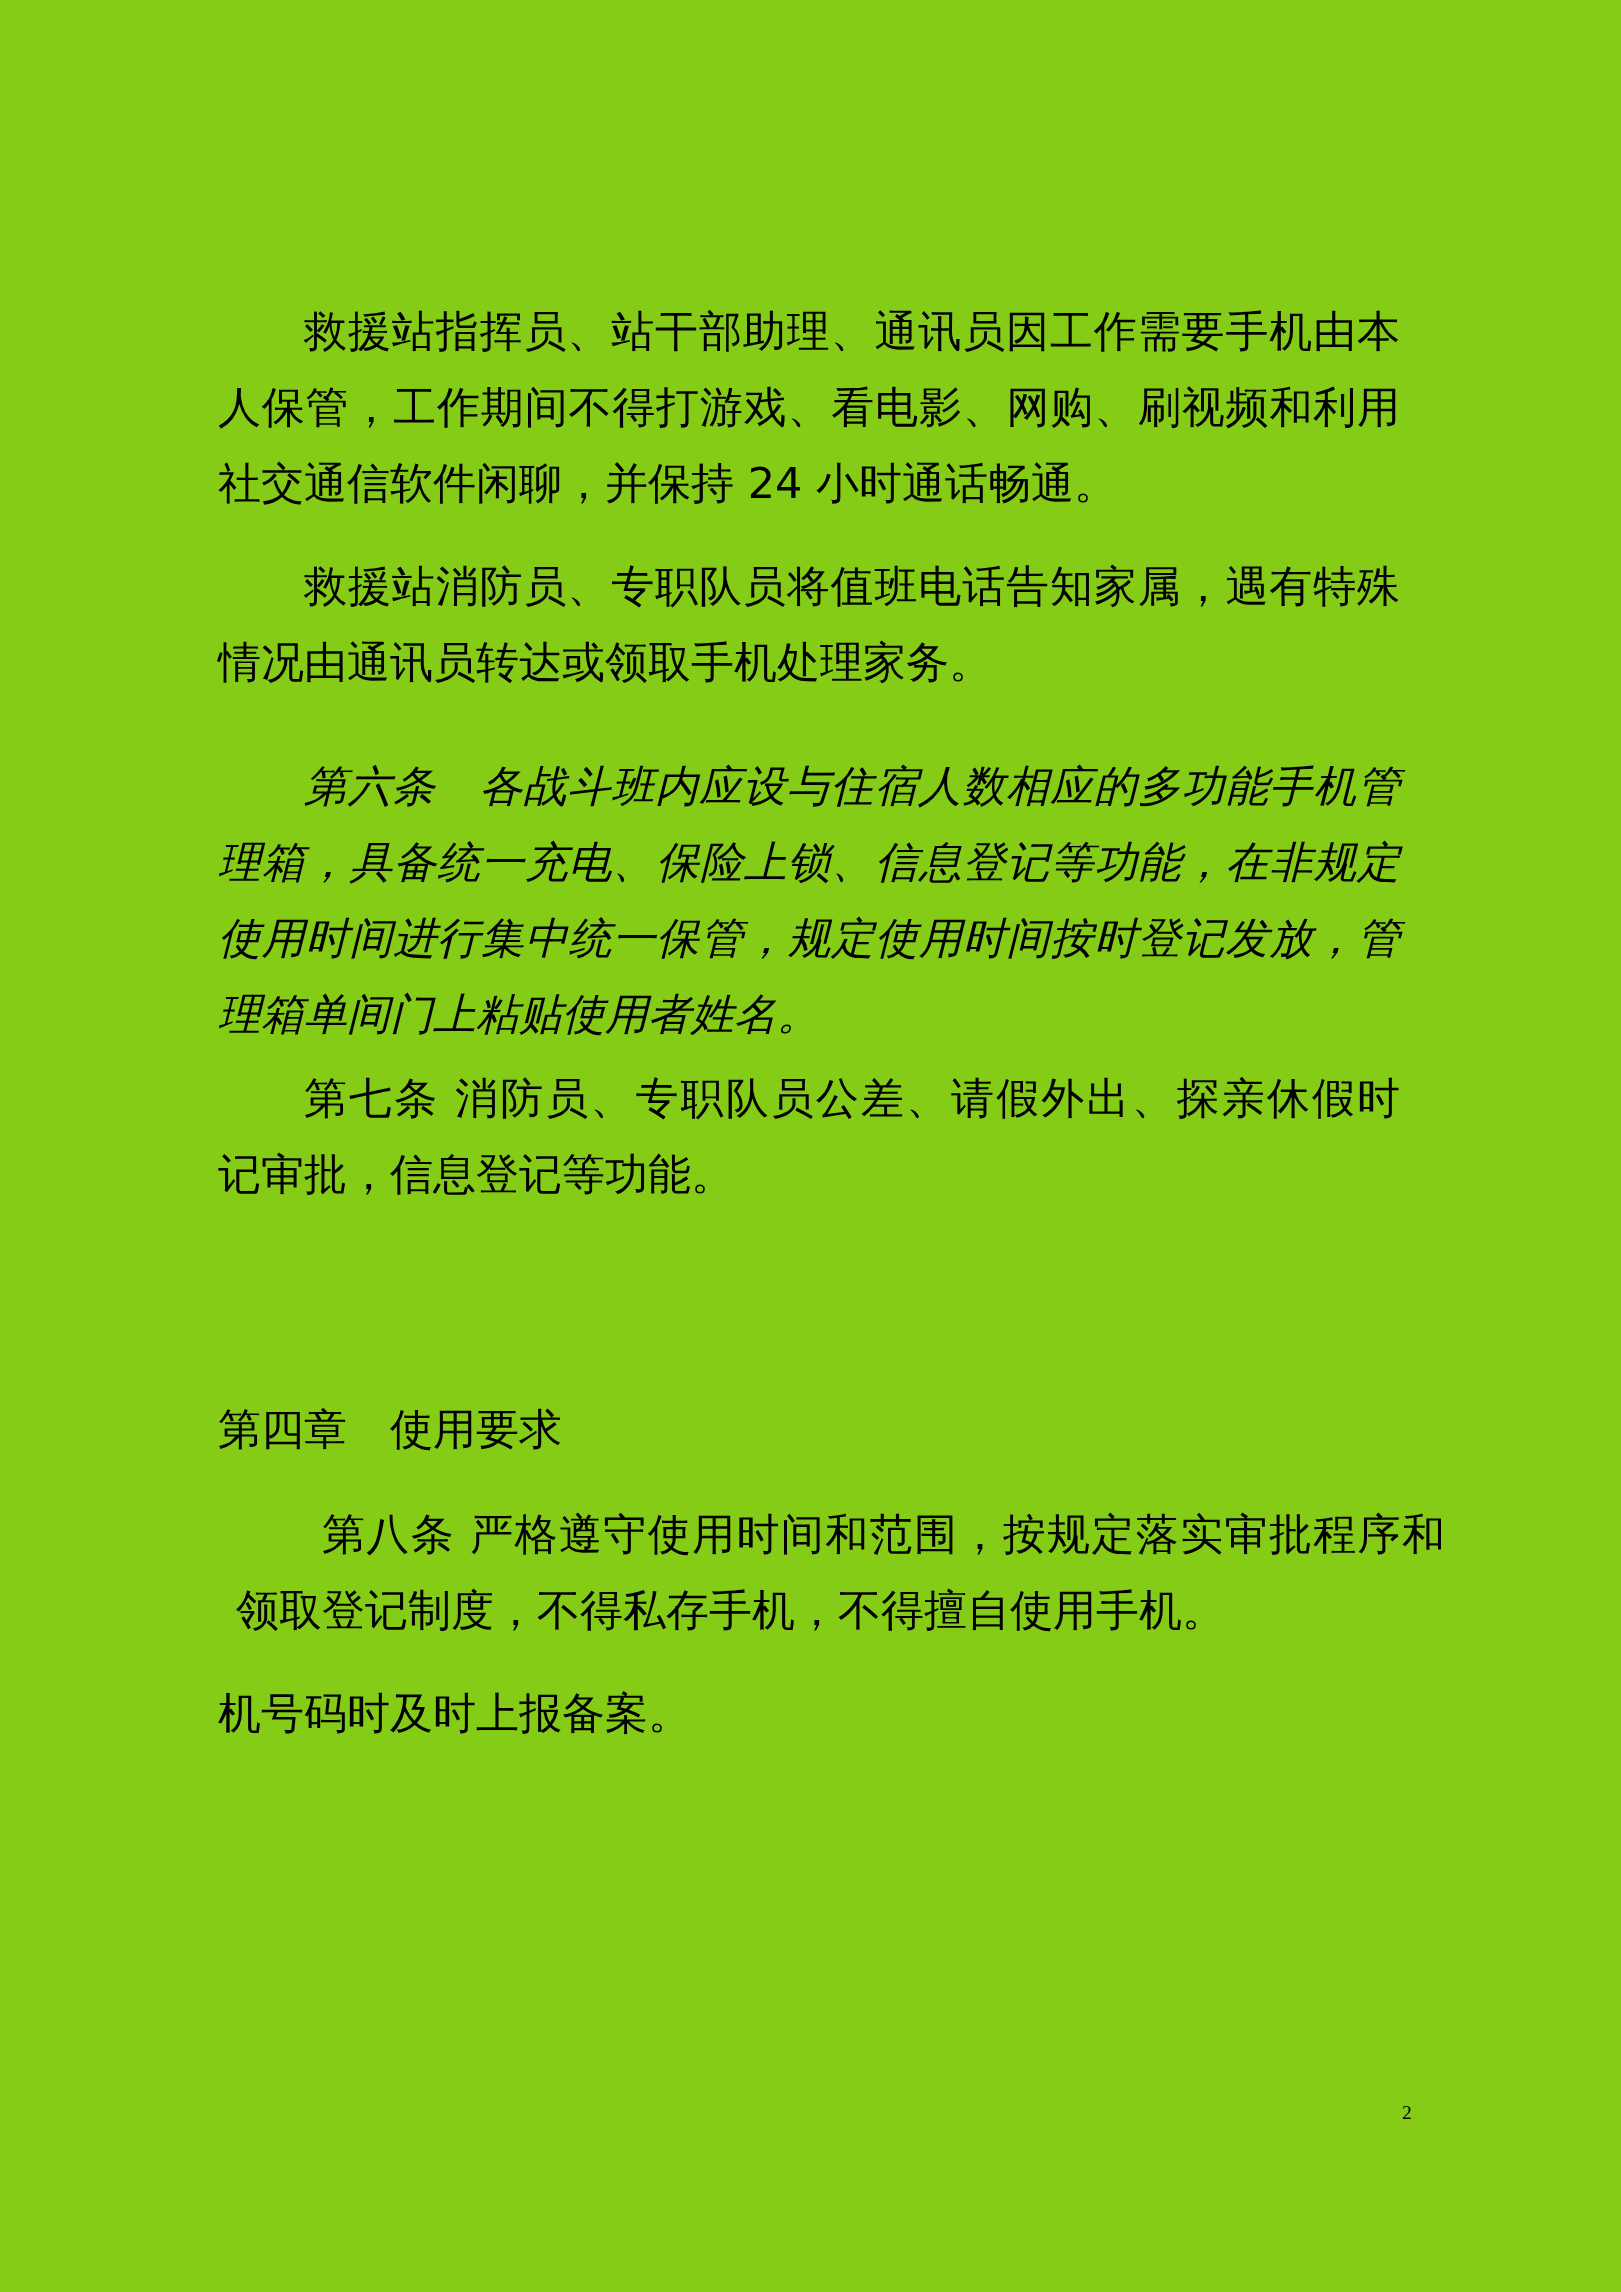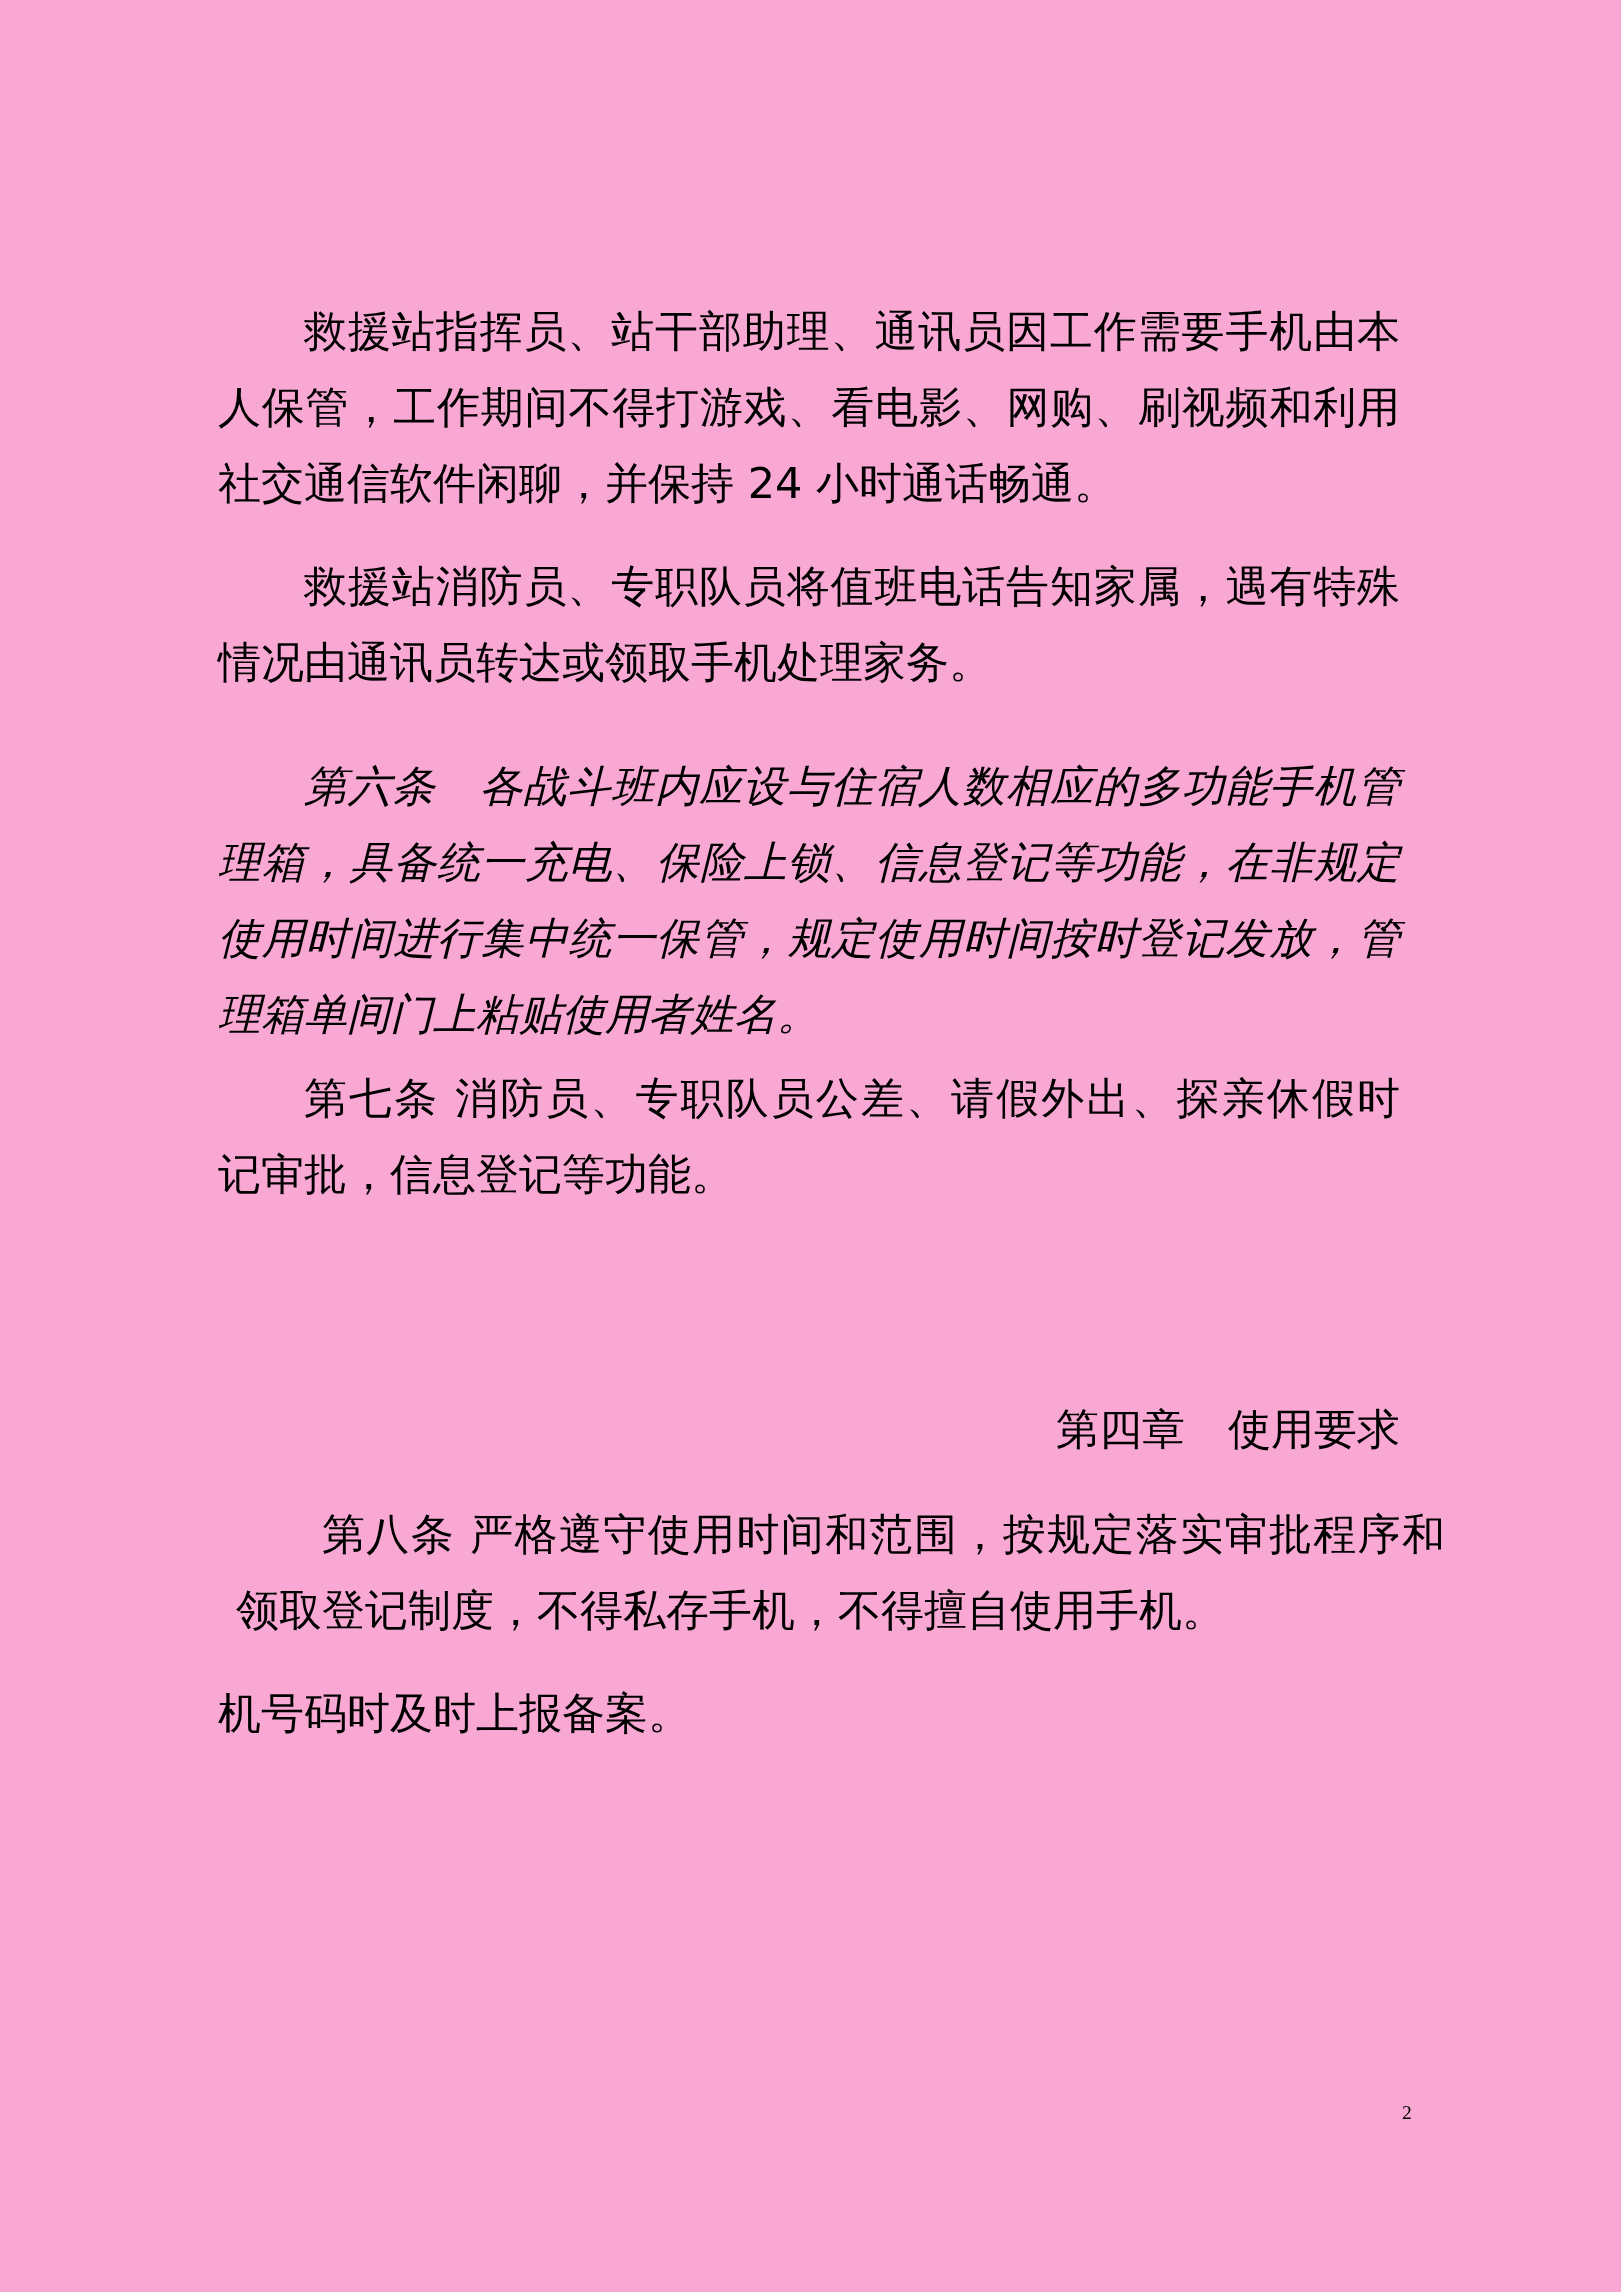--- a/index.html
+++ b/index.html
@@ -14,21 +14,21 @@
     overflow: hidden;
     font-family: "DejaVu Sans", "Liberation Sans", sans-serif;
     color: #000000;
   }
   .page {
     position: absolute;
     left: 0;
     top: 0;
     width: 1621px;
     height: 2293px;
-    background: #f9a8d4;
+    background: #84cc16;
   }
   .para {
     position: absolute;
     left: 218px;
     width: 1182px;
     font-size: 43px;
     line-height: 76px;
     margin: 0;
     text-align: justify;
     text-justify: inter-character;
@@ -45,21 +45,21 @@
   .line.last {
     text-align-last: left;
   }
   .indent {
     padding-left: 86px;
   }
   .heading {
     position: absolute;
     left: 218px;
     width: 1182px;
-    text-align: right;
+    text-align: left;
     font-size: 43px;
     line-height: 76px;
     margin: 0;
     font-weight: normal;
   }
   .page-number {
     position: absolute;
     left: 1402px;
     top: 2098px;
     font-size: 19.6px;

